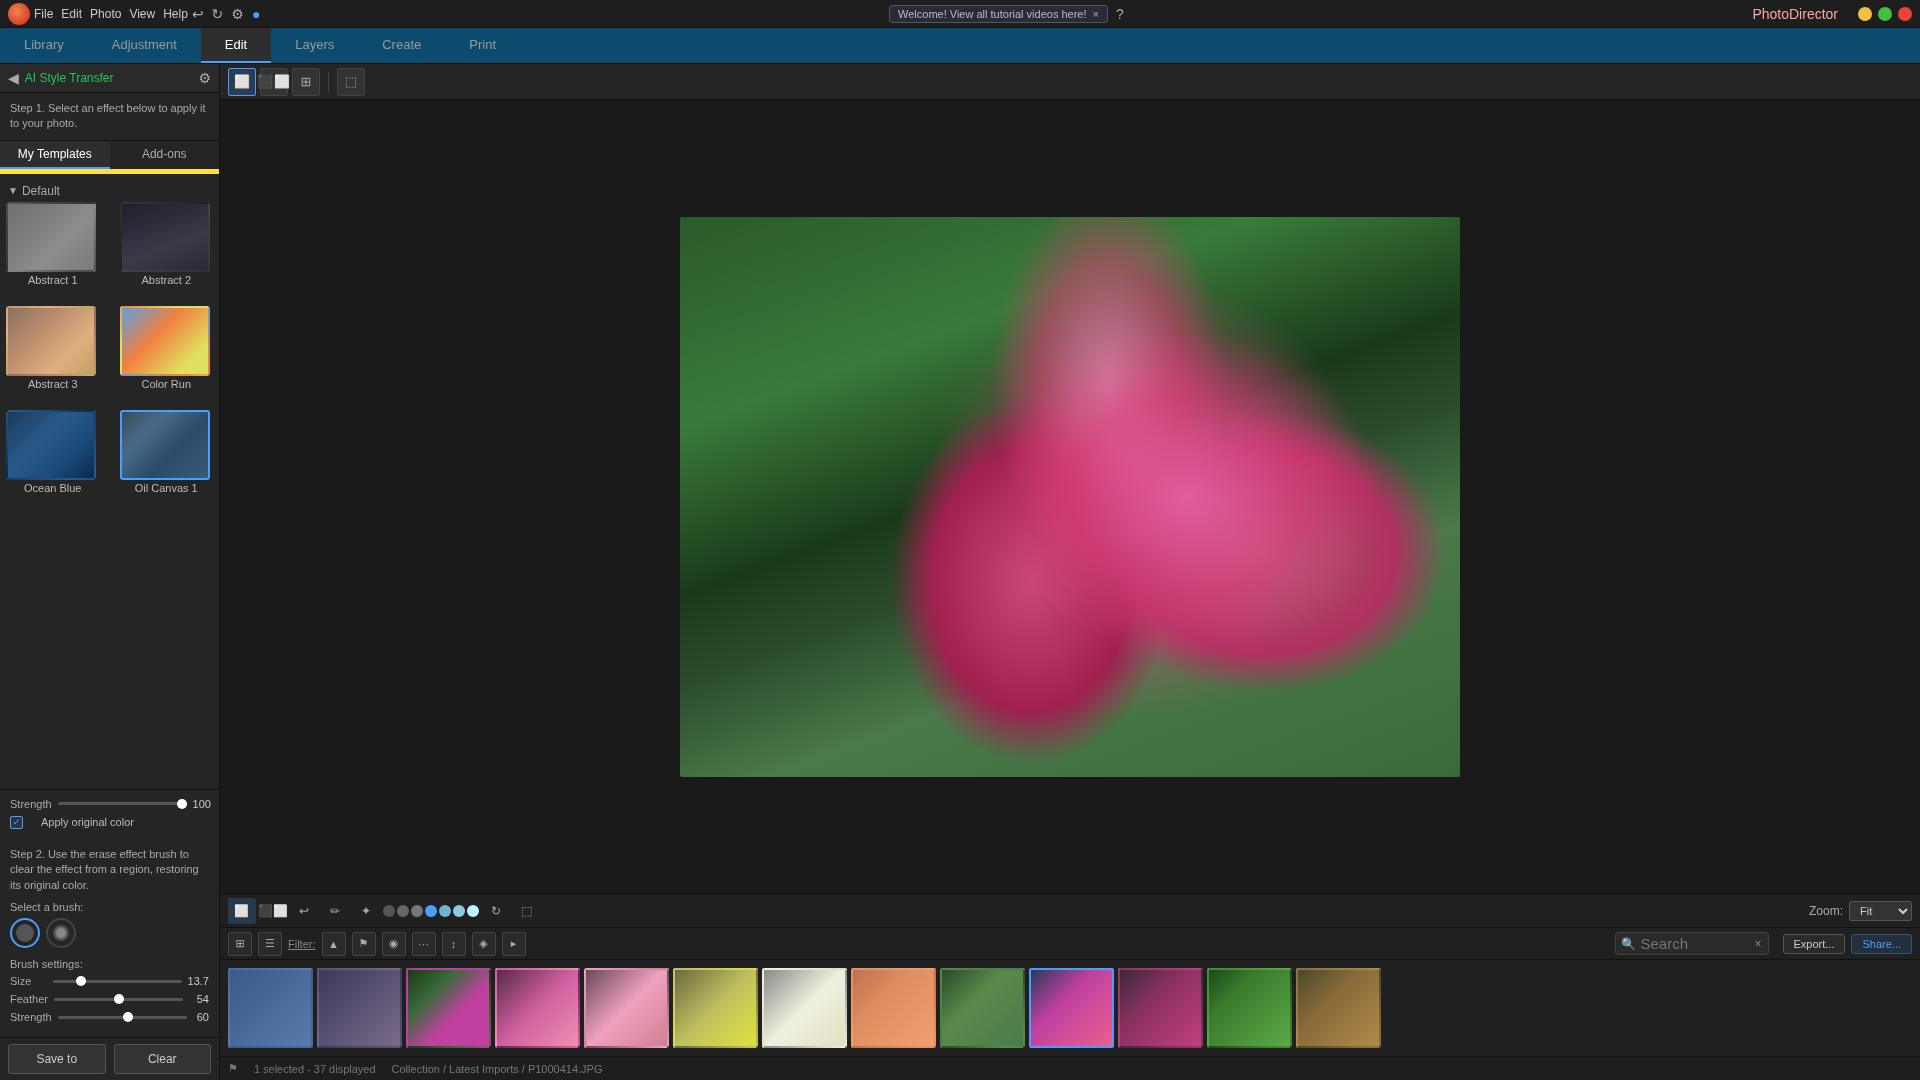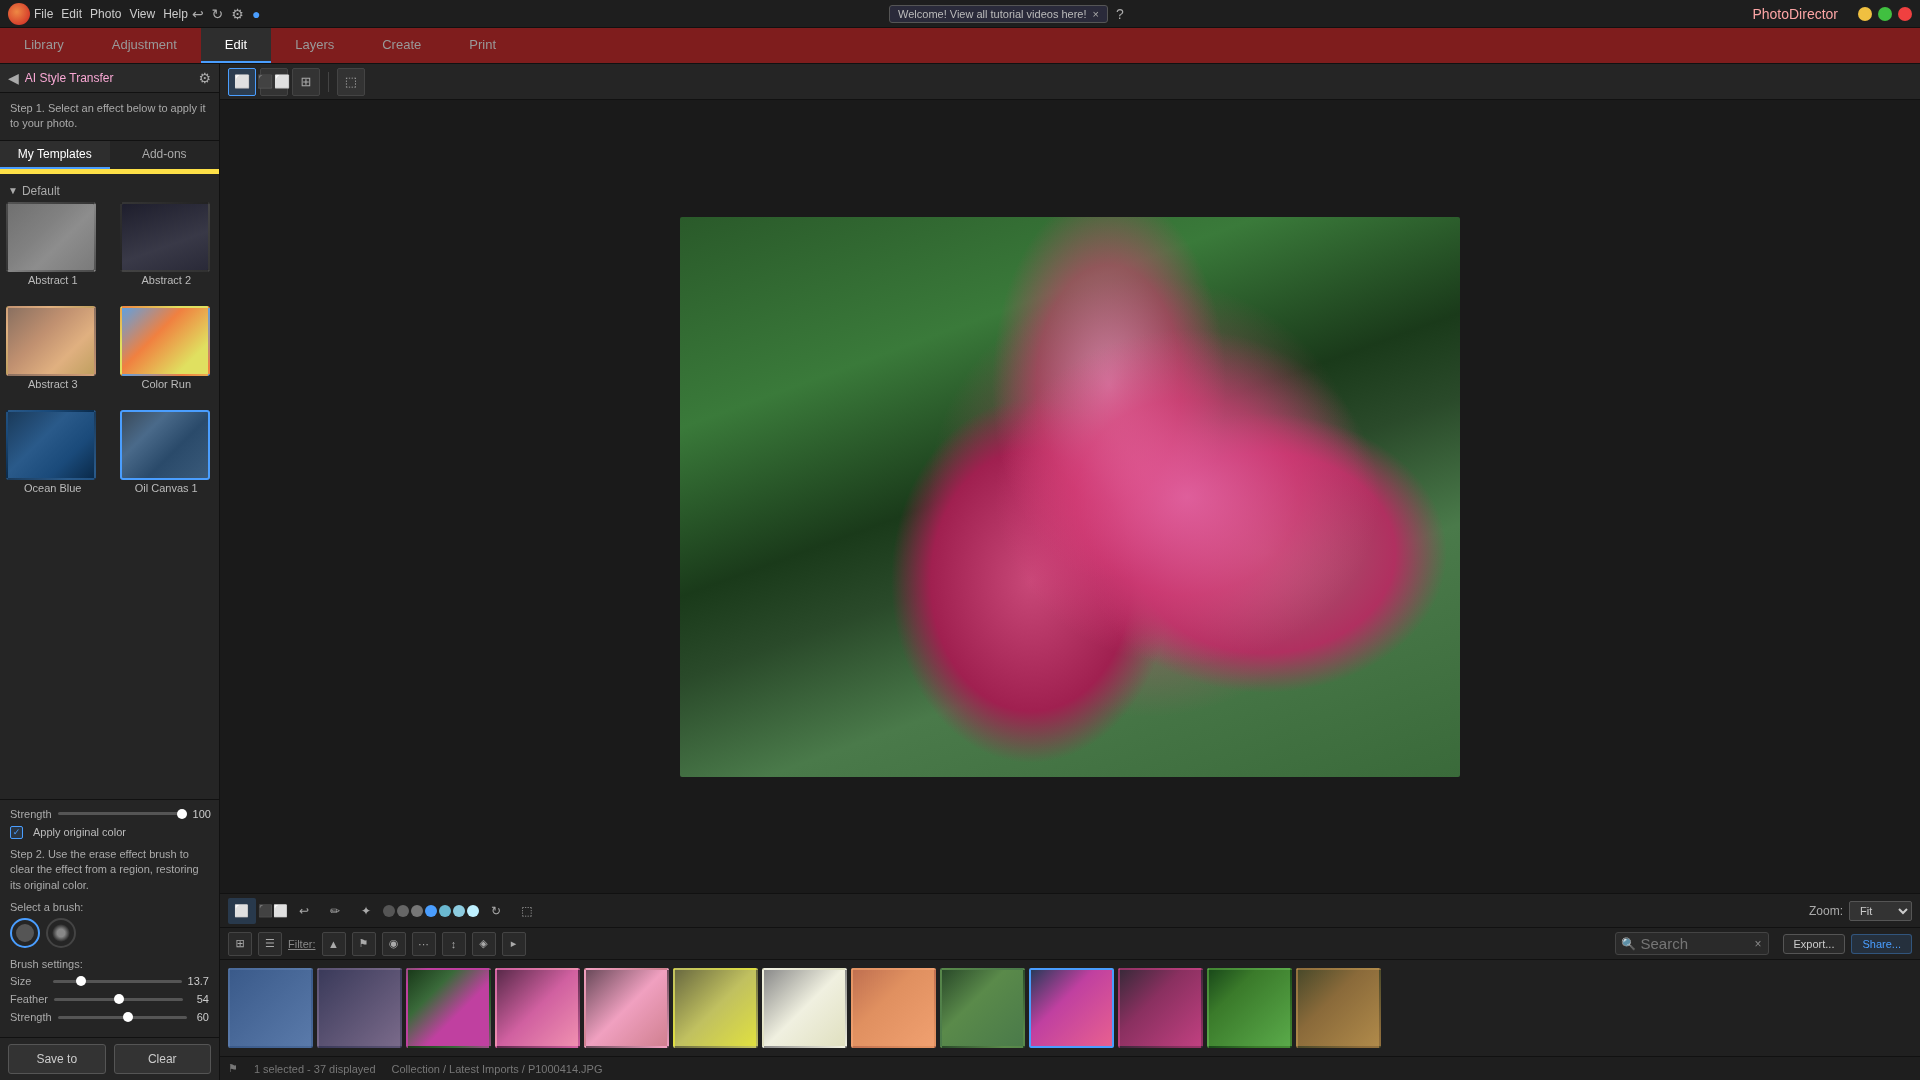--- a/index.html
+++ b/index.html
@@ -71,21 +71,21 @@
       font-weight: 300;
     }
     .win-btn {
       width: 14px; height: 14px;
       border-radius: 50%;
       cursor: pointer;
     }
 
     
     .navbar {
-      background: #7f1d1d;
+      background: #0c4a6e;
       height: 36px;
       display: flex;
       align-items: center;
       padding: 0 0;
       border-bottom: 1px solid #111;
     }
     .nav-tab {
       padding: 0 24px;
       height: 100%;
       display: flex;
@@ -126,21 +126,21 @@
       border-bottom: 1px solid #111;
       gap: 6px;
     }
     .back-btn {
       color: #aaa;
       cursor: pointer;
       font-size: 14px;
     }
     .panel-title {
       font-size: 12px;
-      color: #f9a8d4;
+      color: #22c55e;
       flex: 1;
     }
     .panel-options-btn {
       color: #aaa;
       cursor: pointer;
       font-size: 14px;
     }
 
     .step-desc {
       padding: 8px 10px;
@@ -242,22 +242,22 @@
     .slider-value {
       width: 28px;
       text-align: right;
       font-size: 11px;
       color: #ccc;
     }
 
     .checkbox-row {
       display: flex;
       align-items: center;
-      gap: 10px;
-      margin-bottom: 8px;
+      gap: 18px;
+      margin-bottom: 18px;
     }
     .checkbox-box {
       width: 13px; height: 13px;
       background: #4a9eff22;
       border: 1px solid #4a9eff;
       border-radius: 2px;
       display: flex; align-items: center; justify-content: center;
       cursor: pointer;
     }
     .checkbox-box.checked::after {

